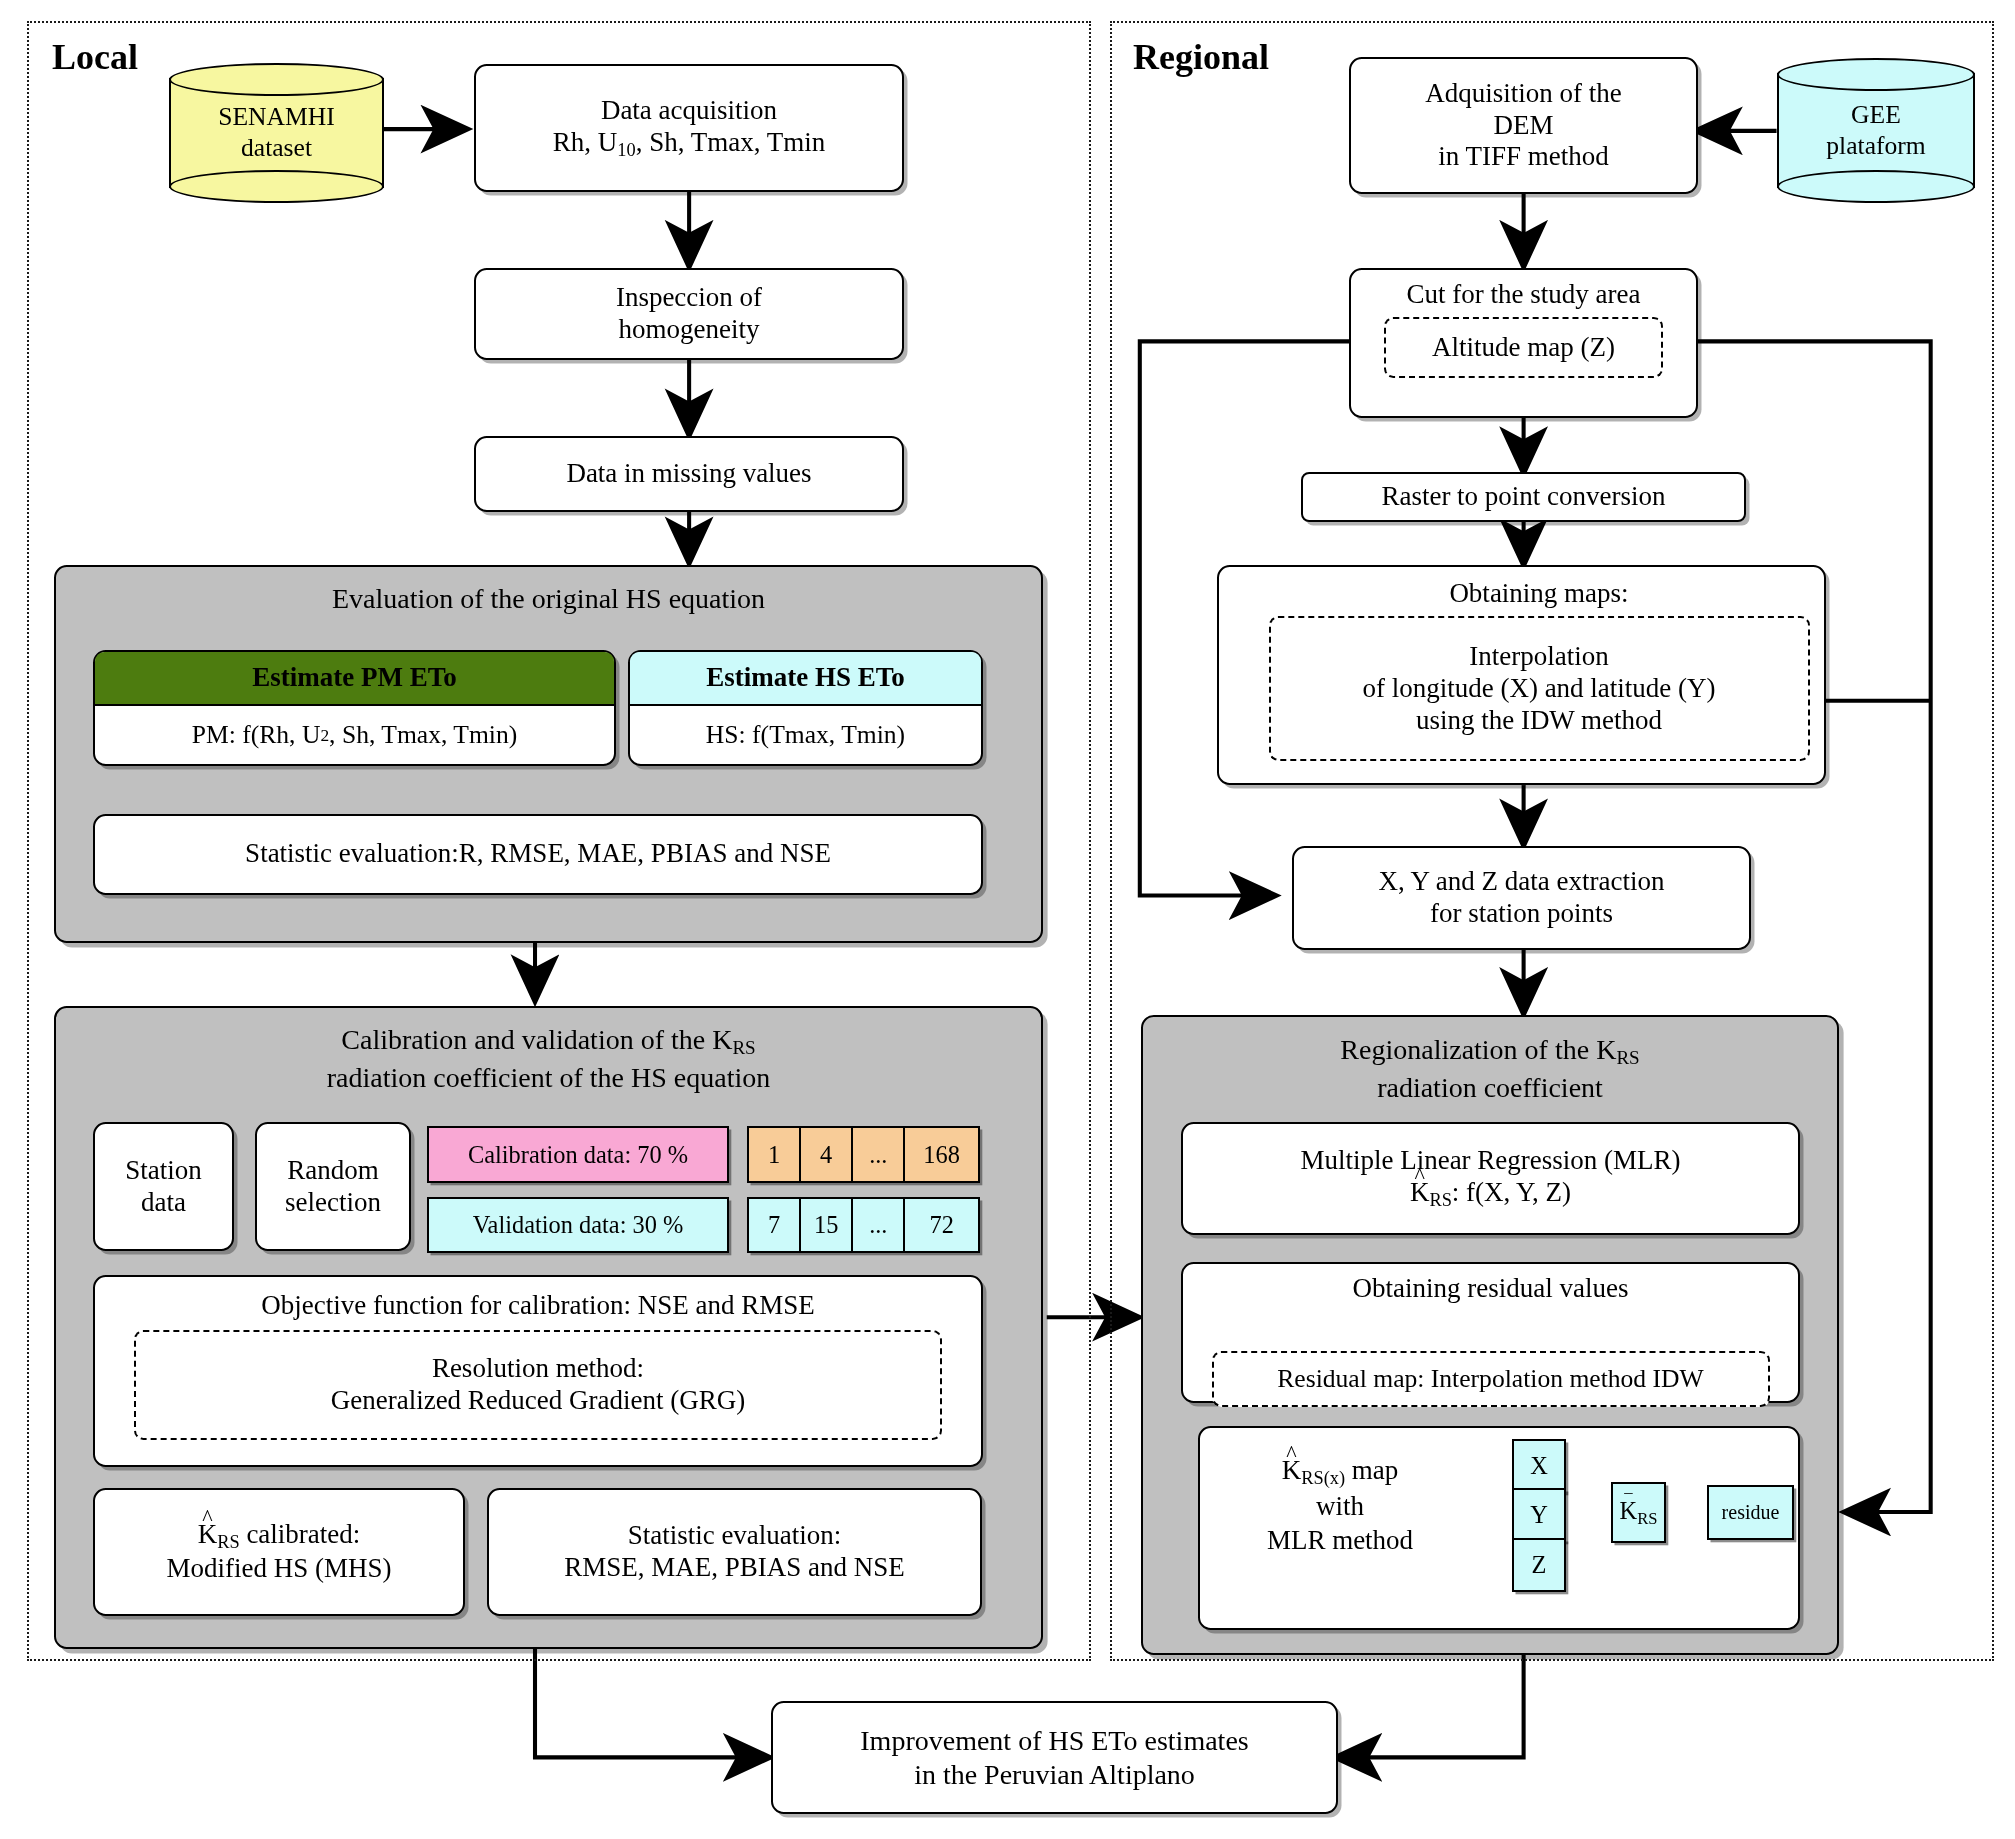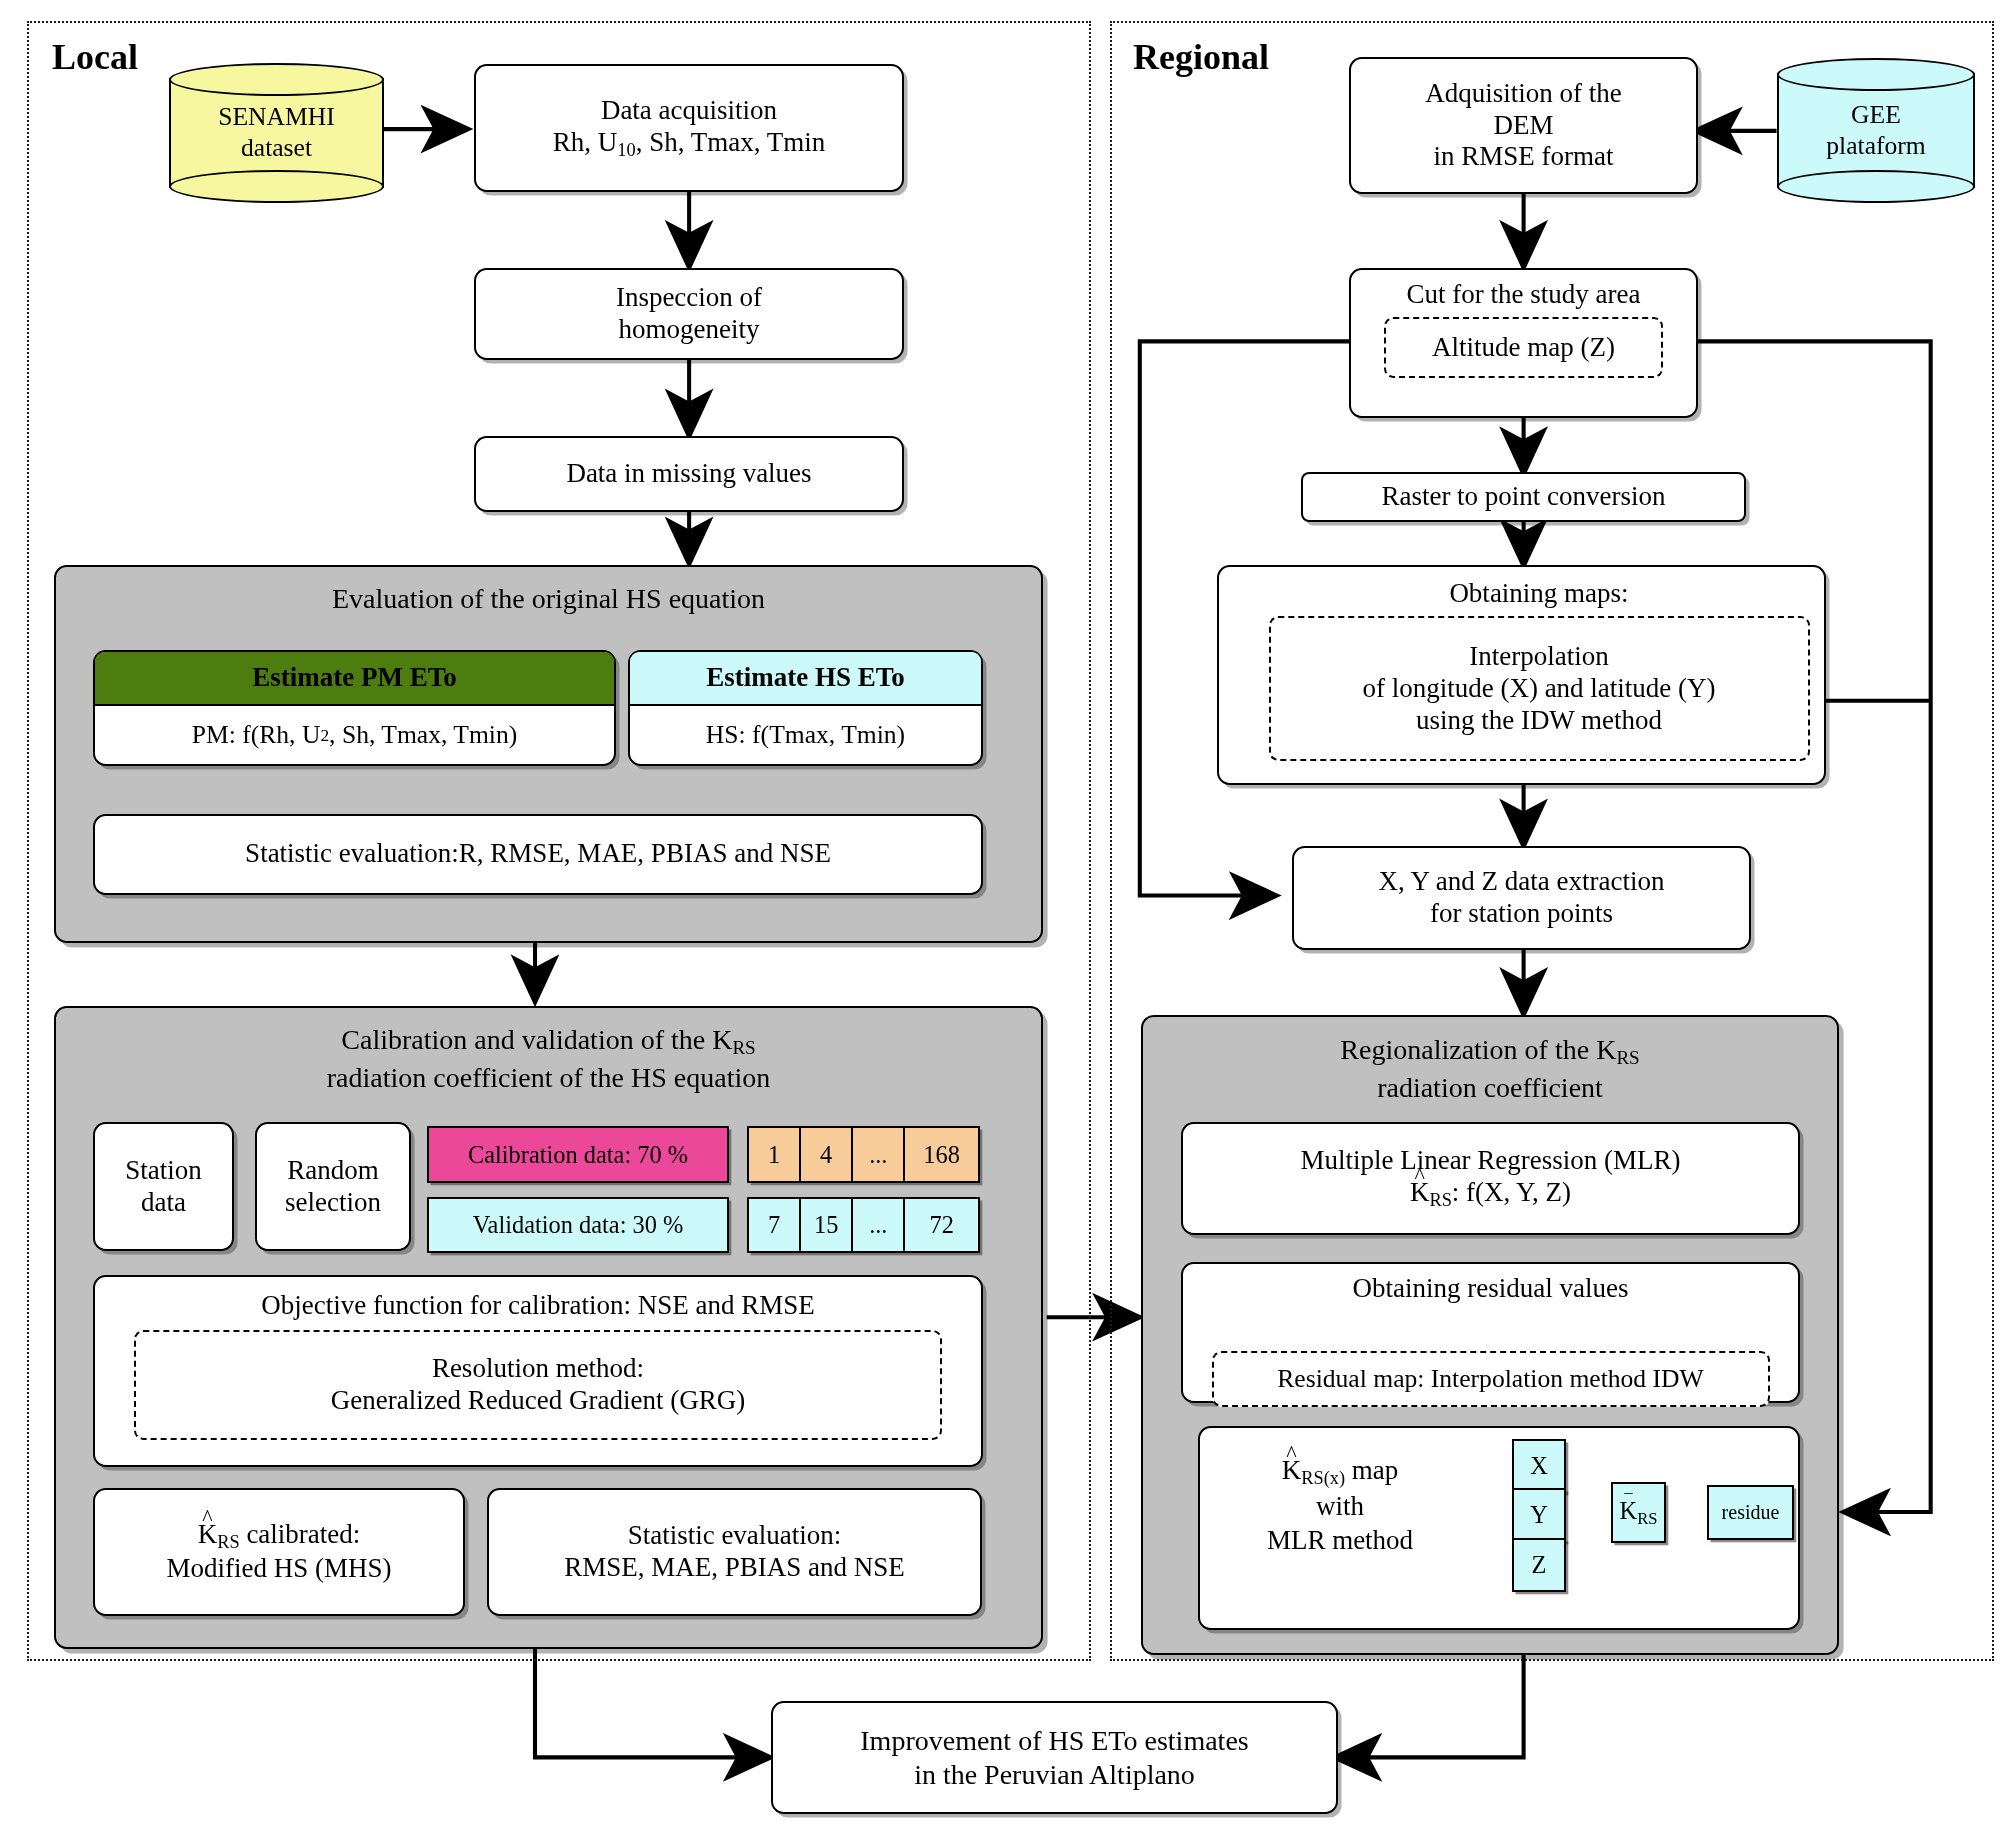--- a/index.html
+++ b/index.html
@@ -204,21 +204,21 @@
   <div class="node" style="left:93px;top:1122px;width:141px;height:129px;font-size:27px;">
     <span>Station</span>
     <span>data</span>
   </div>
 
   <div class="node" style="left:255px;top:1122px;width:156px;height:129px;font-size:27px;">
     <span>Random</span>
     <span>selection</span>
   </div>
 
-  <div style="position:absolute;left:427px;top:1126px;width:302px;height:57px;background:#ec4899;border:2.9px solid #000;box-sizing:border-box;display:flex;align-items:center;justify-content:center;font-size:24.4px;box-shadow:2.9px 2.9px 0 -0.6px rgba(0,0,0,0.4);">
+  <div style="position:absolute;left:427px;top:1126px;width:302px;height:57px;background:#f9a8d4;border:2.9px solid #000;box-sizing:border-box;display:flex;align-items:center;justify-content:center;font-size:24.4px;box-shadow:2.9px 2.9px 0 -0.6px rgba(0,0,0,0.4);">
     <span>Calibration data: 70 %</span>
   </div>
   <div class="strip" style="left:747px;top:1126px;width:233px;height:57px;background:#f8cc98;font-size:24.4px;box-shadow:2.9px 2.9px 0 -0.6px rgba(0,0,0,0.4);">
     <div>1</div>
     <div>4</div>
     <div>...</div>
     <div class="cell-wide">168</div>
   </div>
 
   <div style="position:absolute;left:427px;top:1197px;width:302px;height:56px;background:#ccfafa;border:2.9px solid #000;box-sizing:border-box;display:flex;align-items:center;justify-content:center;font-size:24.4px;box-shadow:2.9px 2.9px 0 -0.6px rgba(0,0,0,0.4);">
@@ -258,21 +258,21 @@
     <div class="top" style="background:#ccfafa;"></div>
     <div class="txt" style="font-size:25.6px;">
       <span>GEE</span>
       <span>plataform</span>
     </div>
   </div>
 
   <div class="node" style="left:1349px;top:57px;width:349px;height:137px;font-size:27px;">
     <span>Adquisition of the</span>
     <span>DEM</span>
-    <span>in RMSE format</span>
+    <span>in TIFF method</span>
   </div>
 
   <div class="node" style="left:1349px;top:268px;width:349px;height:150px;justify-content:flex-start;padding-top:9.3px;">
     <span style="font-size:27px;">Cut for the study area</span>
     <div class="node dashed" style="position:relative;top:5.8px;width:279px;height:61px;font-size:27px;">
       <span>Altitude map (Z)</span>
     </div>
   </div>
 
   <div class="node" style="left:1301px;top:472px;width:445px;height:50px;font-size:27px;border-radius:8.1px;">

